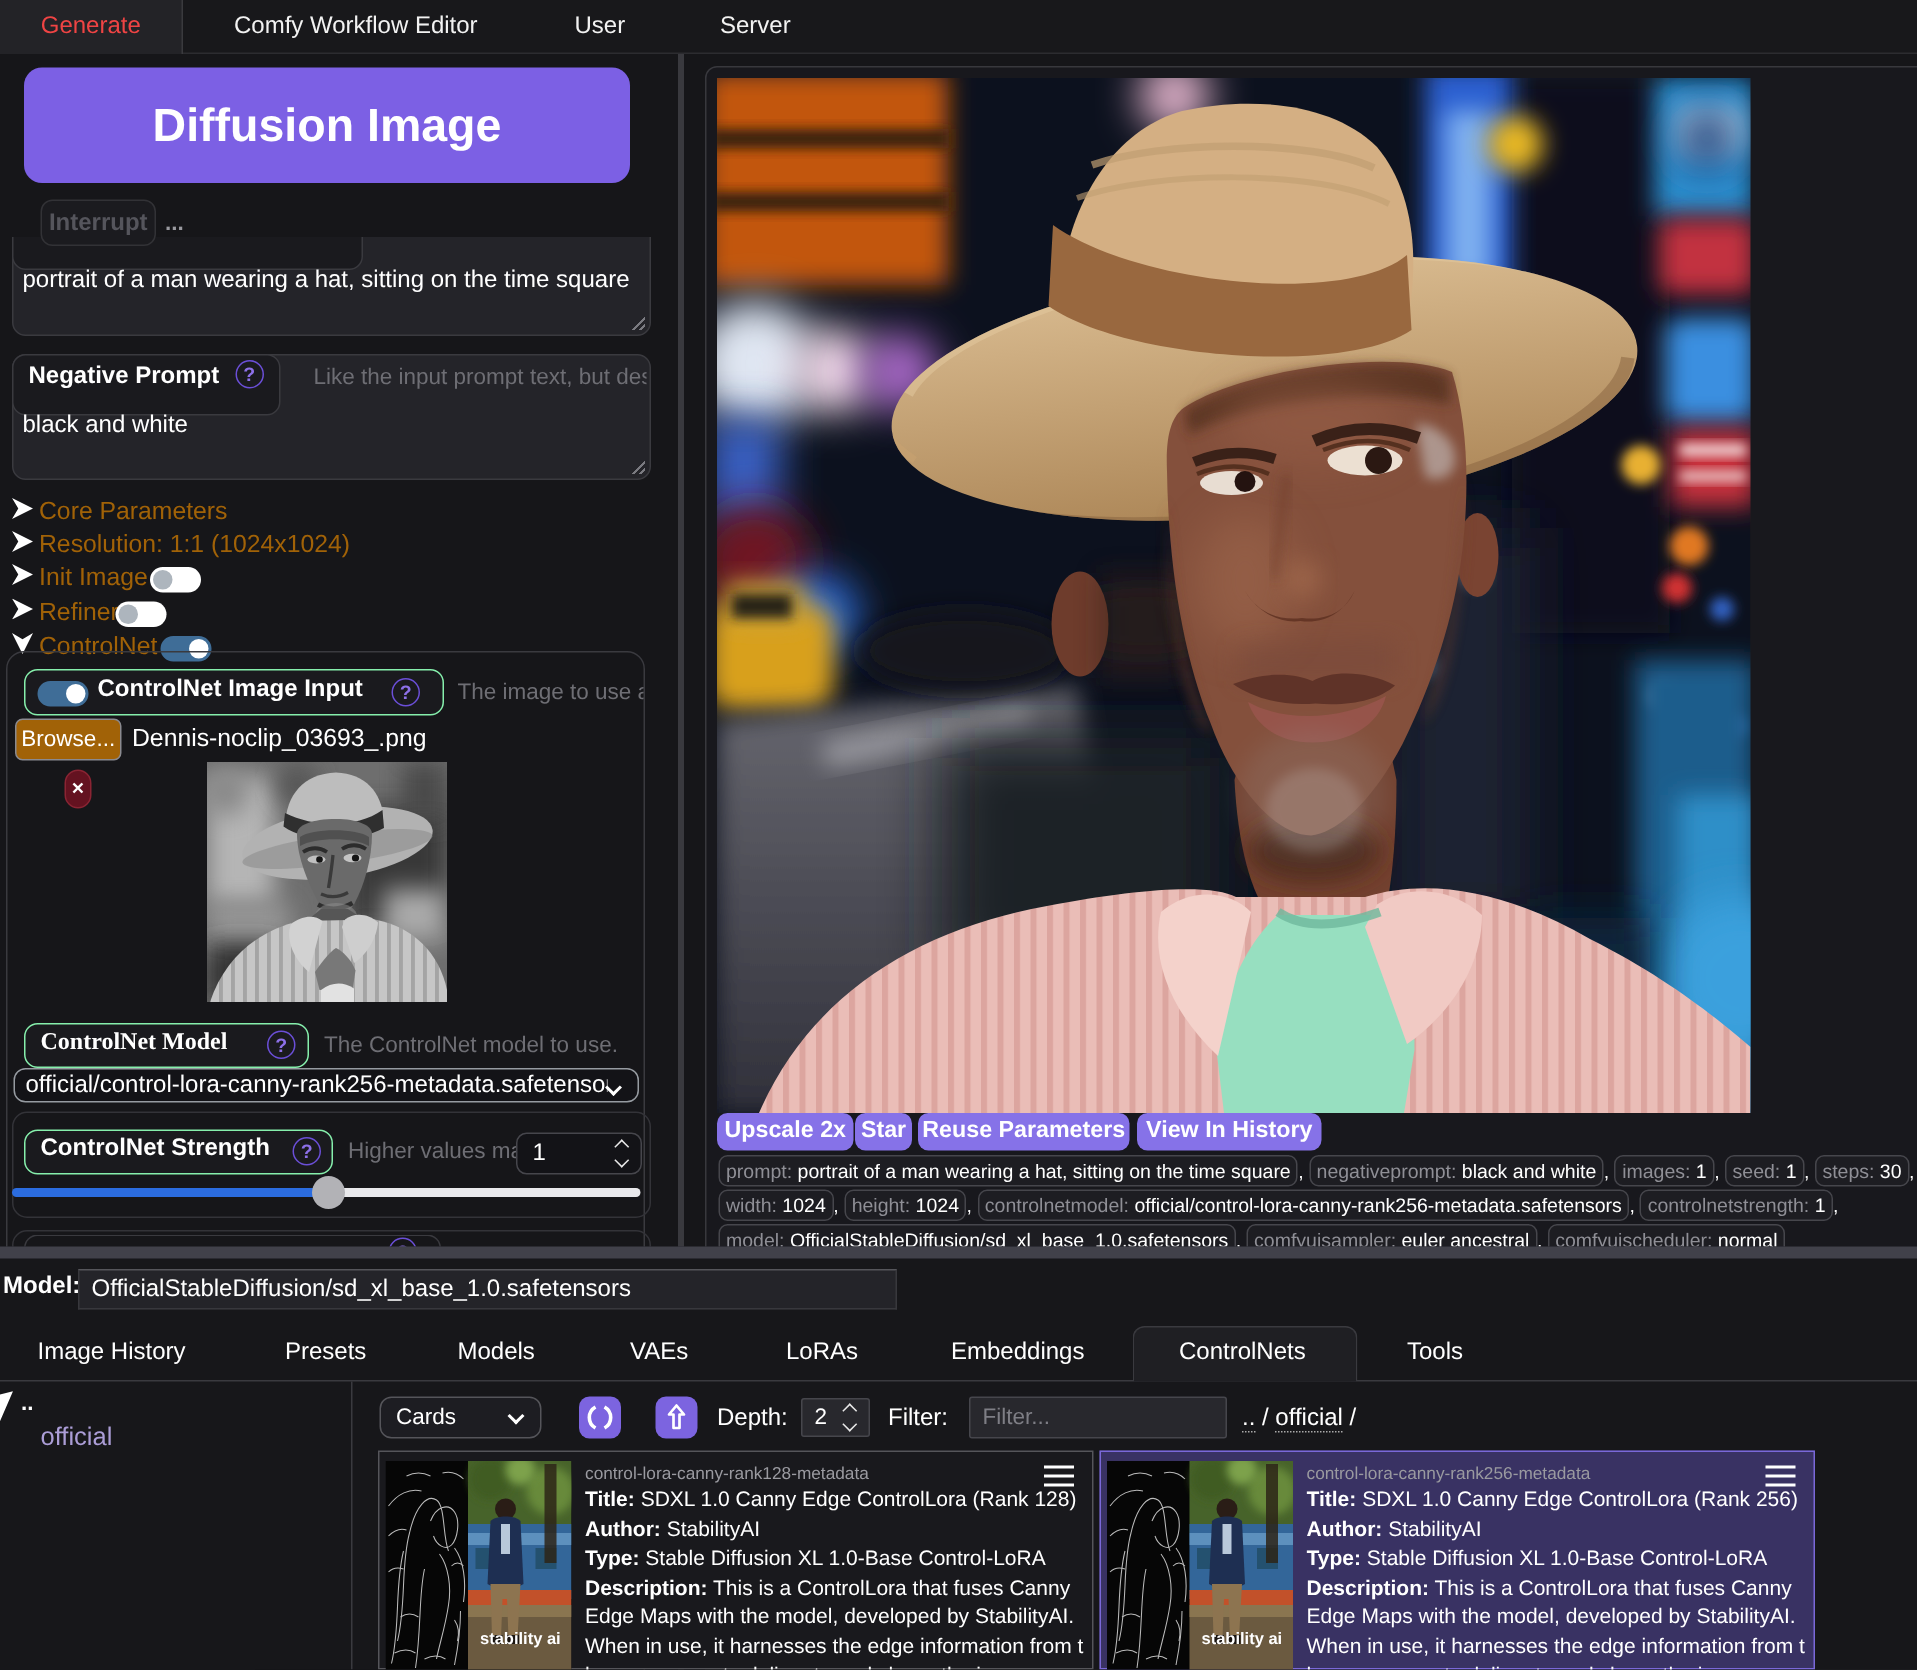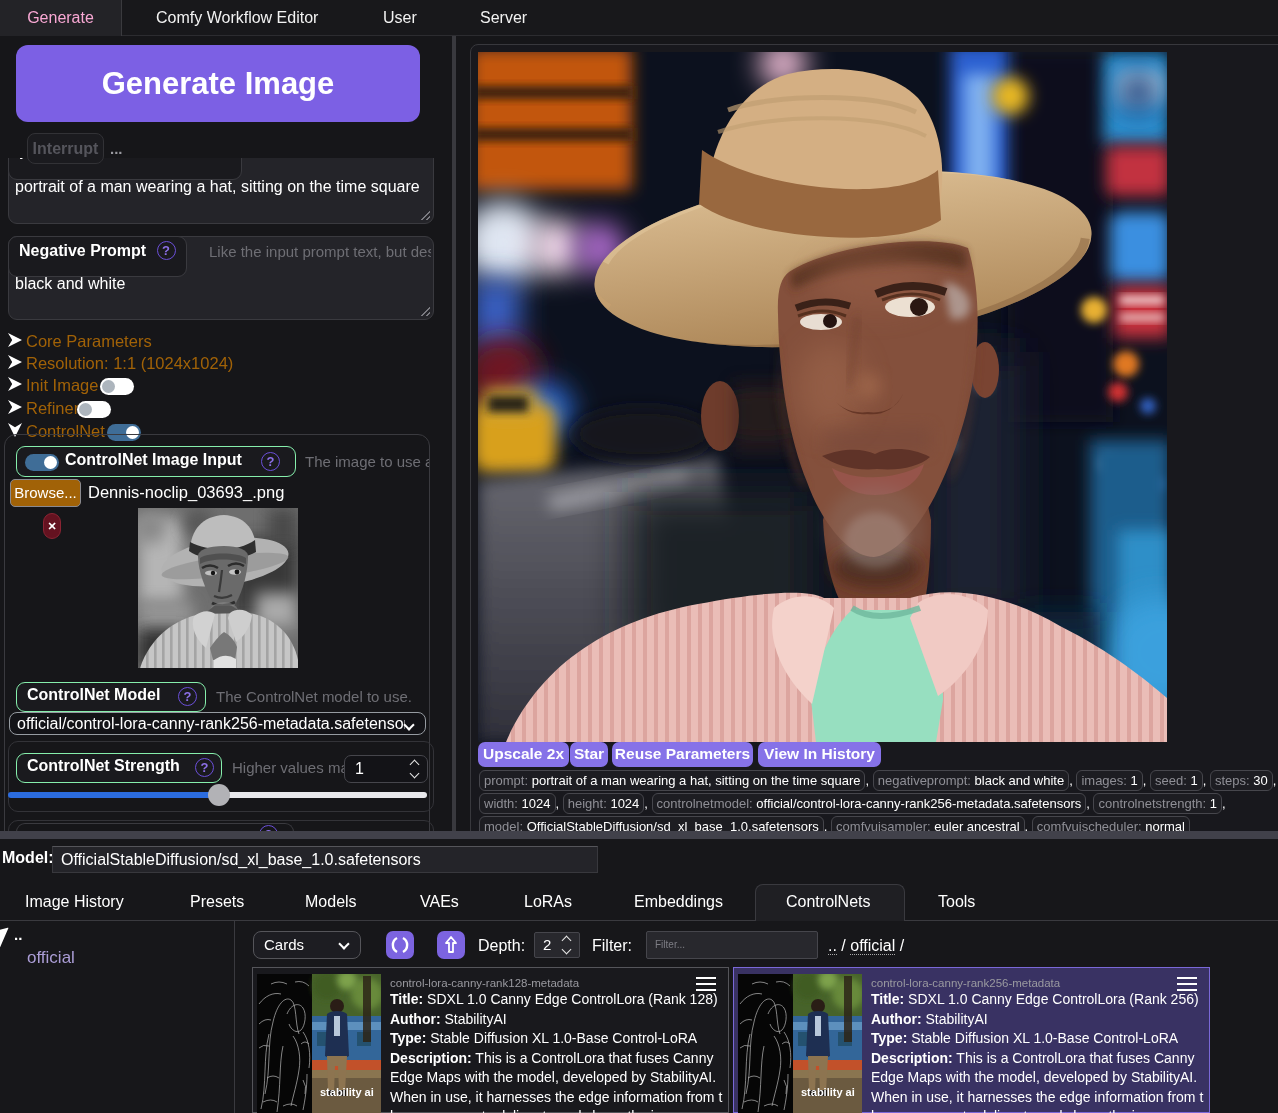--- a/index.html
+++ b/index.html
@@ -2,21 +2,21 @@
 <html><head>
 <meta charset="utf-8">
 <style>
 * { margin:0; padding:0; box-sizing:border-box; }
 html,body { width:1278px; height:1113px; background:#161619; font-family:"Liberation Sans", sans-serif; overflow:hidden; }
 body { position:relative; color:#fff; }
 .abs { position:absolute; }
 .bold { font-weight:bold; }
 
 #topnav { left:0; top:0; width:1278px; height:36px; background:#18181b; border-bottom:1px solid #2c2c30; }
-#tab-gen { left:0; top:0; width:122px; height:36px; background:#232327; border-right:1px solid #3a3a3e; color:#f9a8d4; font-size:16px; line-height:35px; text-align:center; }
+#tab-gen { left:0; top:0; width:122px; height:36px; background:#232327; border-right:1px solid #3a3a3e; color:#ef4444; font-size:16px; line-height:35px; text-align:center; }
 .navlink { top:0; height:36px; font-size:16px; line-height:35px; color:#f2f2f2; }
 
 #genbtn { left:16px; top:45px; width:404px; height:77px; background:#7c60e4; border-radius:12px; text-align:center; font-size:31px; font-weight:bold; line-height:77px; color:#fff; }
 #interrupt { left:27px; top:133px; width:77px; height:31px; background:#1b1b1f; border:1px solid #323236; border-radius:8px; color:#55555c; font-size:16px; font-weight:bold; text-align:center; line-height:29px; z-index:5; }
 #dots { left:110px; top:140px; color:#9a9aa0; font-size:15px; font-weight:bold; z-index:5;}
 
 .pbox { left:8px; width:426px; background:#242429; border:1px solid #3a3a3f; border-radius:9px; }
 .labelchip { position:absolute; left:-1px; top:-1px; background:#1a1a1e; border:1px solid #3a3a3f; border-radius:9px; padding:0 10px; height:41px; line-height:28px; font-size:16px; font-weight:bold; white-space:nowrap; }
 .qbadge { display:inline-block; width:19px; height:19px; border:1.5px solid #6b4fd8; border-radius:50%; color:#8d70e8; font-size:13px; font-weight:bold; text-align:center; line-height:17px; vertical-align:1px; margin-left:6px; }
 .phold { position:absolute; font-size:15px; color:#6e6e74; white-space:nowrap; overflow:hidden; }
@@ -59,41 +59,41 @@
 #bbar { left:0; top:831px; width:1278px; height:282px; background:#17171a; }
 #bbar-grip { left:0; top:831px; width:1278px; height:8px; background:#41414a; }
 #modelin { left:52px; top:846px; width:546px; height:27px; background:#242429; border:1px solid #38383d; border-top-color:#55555a; font-size:16px; line-height:25px; padding-left:8px; }
 #btabline { left:0; top:920px; width:1278px; height:1px; background:#3a3a3f; }
 #btab-active { left:755px; top:884px; width:150px; height:37px; background:#1f1f23; border:1px solid #3a3a3f; border-bottom:none; border-radius:8px 8px 0 0; }
 .btab { top:884px; height:37px; font-size:16px; line-height:36px; color:#fff; }
 #treediv { left:234px; top:921px; width:1px; height:192px; background:#3a3a3f; }
 
 #cardsel { left:253px; top:931px; width:108px; height:28px; font-size:15px; line-height:26px; padding-left:10px; }
 .pibtn { position:absolute; top:931px; width:28px; height:28px; background:#7c64e0; border-radius:7px; color:#fff; text-align:center; }
-#filterin { left:646px; top:931px; width:172px; height:28px; background:#28282d; border:1px solid #46464c; font-size:10px; line-height:26px; color:#7e7e85; padding-left:8px; border-radius:2px; }
+#filterin { left:646px; top:931px; width:172px; height:28px; background:#28282d; border:1px solid #46464c; font-size:15px; line-height:26px; color:#7e7e85; padding-left:8px; border-radius:2px; }
 
 .card { position:absolute; top:967px; width:477px; height:146px; background:#19191d; border:1px solid #55555a; }
 .card.sel2 { background:#393263; border:1px solid #7a68d8; }
 .cthumb { position:absolute; left:4px; top:6px; width:124px; height:140px; }
 .ctext { position:absolute; left:137px; top:8px; width:336px; font-size:14px; line-height:19.5px; color:#fff; }
 .ctext .nw { white-space:nowrap; overflow:hidden; }
 .ctiny { font-size:11.5px; color:#9a9aa0; line-height:14px; }
 .burger { position:absolute; right:12px; top:9px; width:20px; height:14px; border-top:2.6px solid #fff; border-bottom:2.6px solid #fff; }
 .burger::after{ content:""; position:absolute; left:0; top:3.6px; width:20px; height:2.6px; background:#fff; }
 </style>
 </head>
 <body>
 
 <div class="abs" id="topnav"></div>
 <div class="abs" id="tab-gen">Generate</div>
 <div class="abs navlink" style="left:156px;">Comfy Workflow Editor</div>
 <div class="abs navlink" style="left:383px;">User</div>
 <div class="abs navlink" style="left:480px;">Server</div>
 
-<div class="abs" id="genbtn">Generate Image</div>
+<div class="abs" id="genbtn">Diffusion Image</div>
 
 <div class="abs pbox" style="top:139px; height:85px;">
   <div class="labelchip" style="width:234px;">Prompt <span class="qbadge">?</span></div>
   <div class="tatext" style="top:38px;">portrait of a man wearing a hat, sitting on the time square</div>
   <div class="rhandle"></div>
 </div>
 <div class="abs" id="cover" style="left:0;top:122px;width:450px;height:36px;background:#161619;"></div>
 <div class="abs" id="interrupt">Interrupt</div>
 <div class="abs" id="dots">...</div>
 
@@ -161,21 +161,21 @@
 <ellipse cx="86" cy="103" rx="14" ry="9" fill="#8a8a8a" opacity="0.55"></ellipse>
 <path d="M70,103 C74,112 80,117 85,118 C91,117 97,110 100,102 L94,98 L76,98 Z" fill="#565656"></path>
 <path d="M2,160 C12,130 35,112 62,106 L112,105 C138,110 155,128 160,152 L160,160 Z" fill="url(#gstripe)"></path>
 <path d="M56,108 C64,102 72,102 77,106 L68,140 C58,132 52,118 56,108 Z" fill="#d2d2d2"></path>
 <path d="M92,105 C98,100 108,101 114,107 C113,118 106,129 98,134 L90,110 Z" fill="#cecece"></path>
 <path d="M72,140 C78,131 83,126 86,124 C90,126 96,131 99,139 L97,152 L75,152 Z" fill="#787878"></path>
 <path d="M76,152 Q87,144 98,151 L98,160 L76,160 Z" fill="#e2e2e2"></path>
 </svg>
 
 <div class="abs inchip" style="left:16px; top:682px; width:190px; height:30px;">
-  <span style="position:absolute; left:10px; top:3px;">ControlNet Model</span>
+  <span style="position:absolute; left:10px; top:3px;font-family:Liberation Serif, serif;">ControlNet Model</span>
   <span class="qbadge" style="position:absolute; left:155px; top:4px;">?</span>
 </div>
 <div class="abs phold" style="left:216px; top:688px;">The ControlNet model to use.</div>
 <div class="abs sel" style="left:9px; top:712px; width:417px; height:23px; font-size:16px; line-height:21px; padding-left:7px;">
     <span style="display:block; width:388px; overflow:hidden; white-space:nowrap;">official/control-lora-canny-rank256-metadata.safetensors</span>
     <span class="chev" style="top:8px;"></span>
   </div>
 
 <div class="abs" style="left:8px; top:741px; width:426px; height:71px; border:1px solid #333338; border-radius:10px;"></div>
 <div class="abs inchip" style="left:16px; top:753px; width:206px; height:30px;">

